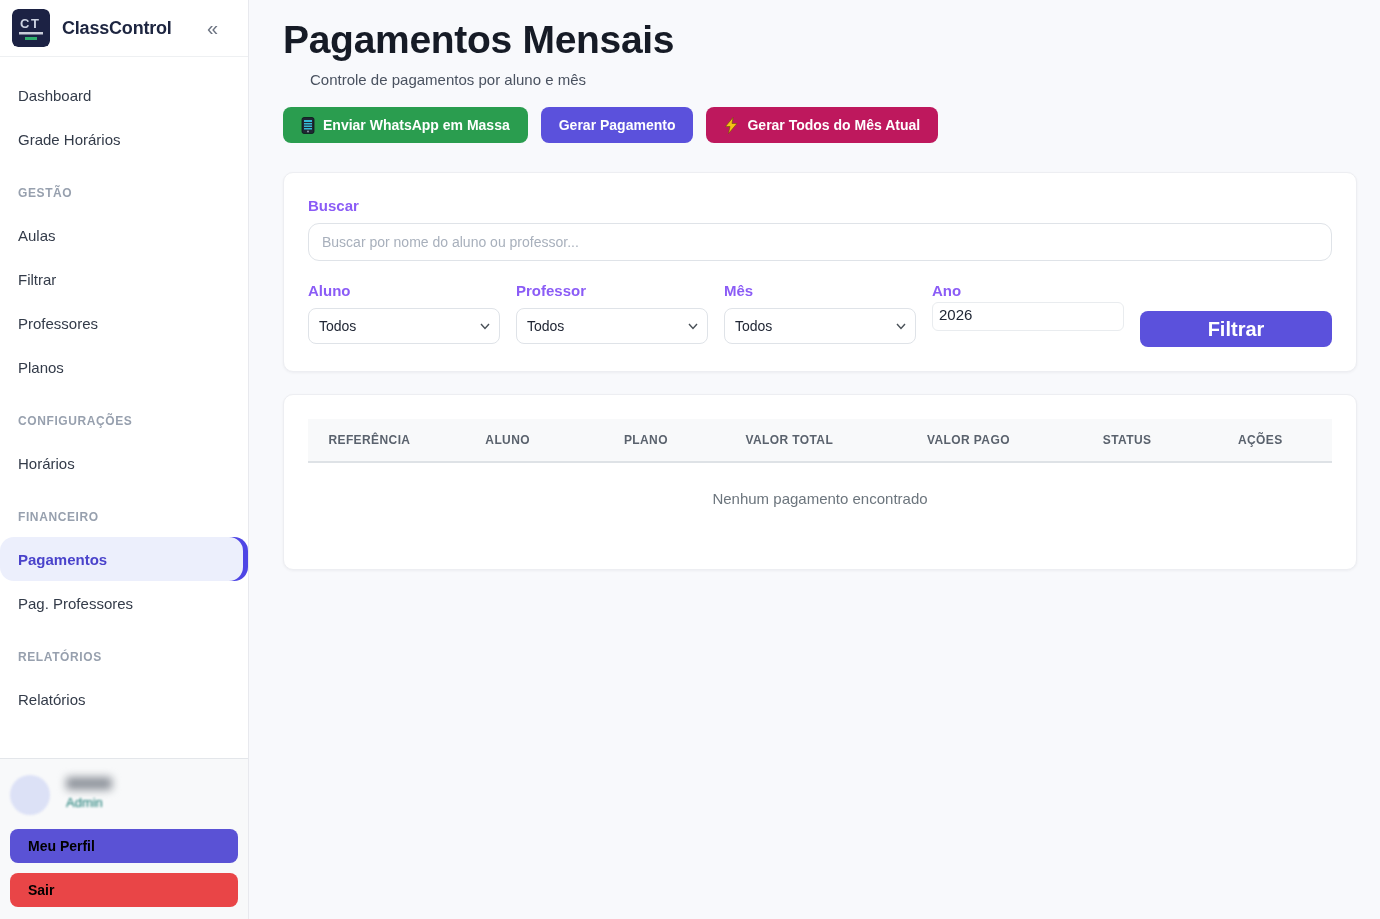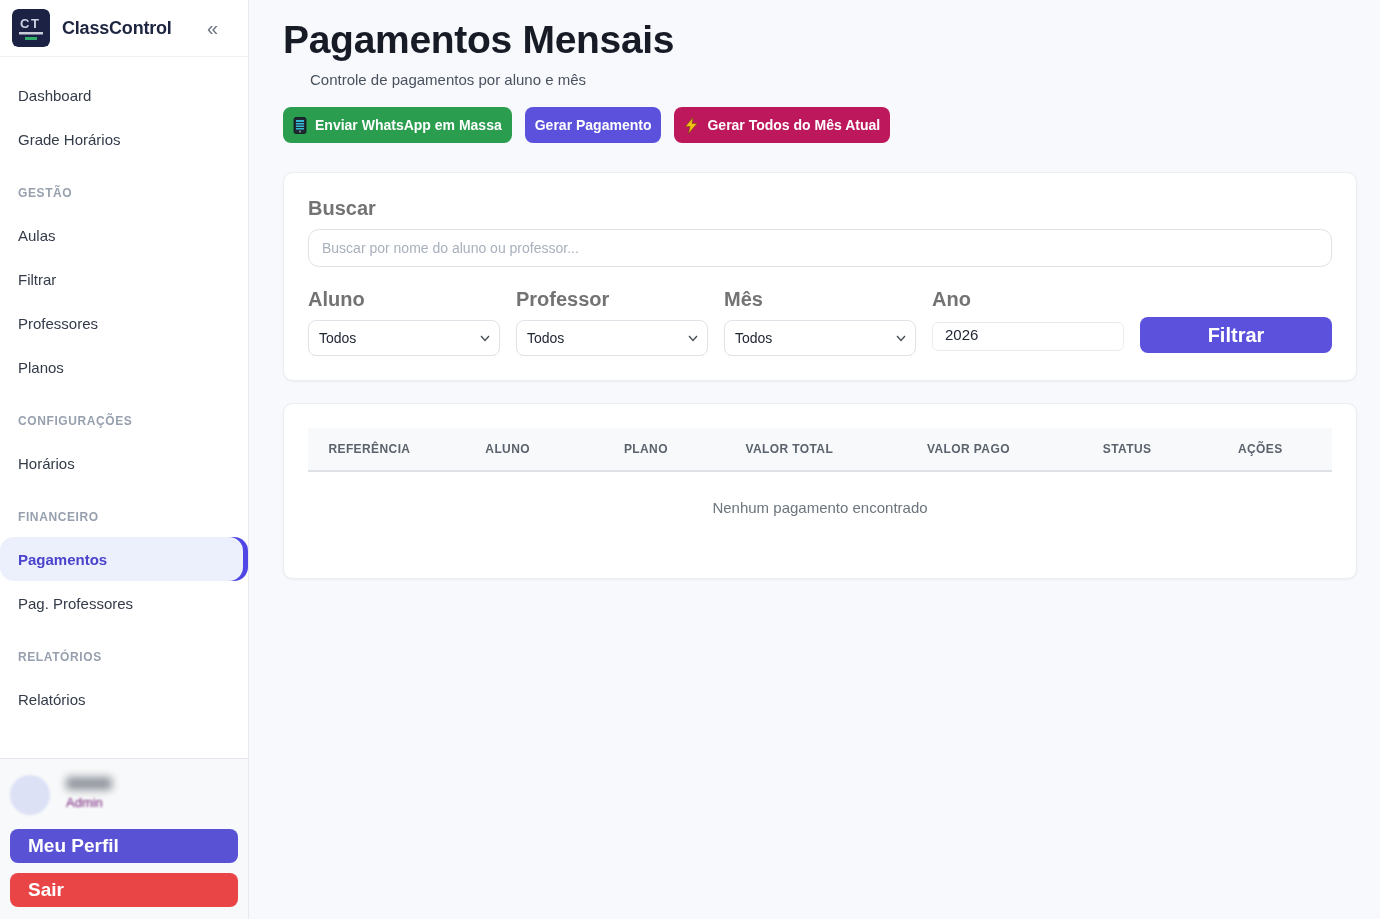--- a/index.html
+++ b/index.html
@@ -61,55 +61,55 @@
   .user-row { display:flex; align-items:flex-start; padding-left:0; margin-bottom:14px; }
   .avatar {
     width:40px; height:40px; border-radius:50%;
     background:#dce1f6; filter:blur(1.2px); flex:0 0 40px;
   }
   .user-meta { margin-left:16px; padding-top:2px; }
   .user-name-blur {
     width:46px; height:13px; border-radius:3px;
     background:#8f949c; filter:blur(4px); margin-bottom:5px;
   }
-  .user-role { font-size:13px; color:#701a75; filter:blur(0.8px); }
+  .user-role { font-size:13px; color:#0f766e; filter:blur(0.8px); }
   .side-btn {
     display:block; width:100%; height:34px;
     border:none; border-radius:8px; cursor:pointer;
-    color:#ffffff; font-weight:700; font-size:19px;
+    color:#000000; font-weight:700; font-size:14px;
     text-align:left; padding:0 18px;
     font-family:inherit;
   }
   .side-btn.profile { background:#5a52d5; margin-bottom:10px; }
   .side-btn.logout  { background:#e94547; }
 
   
   .main { margin-left:249px; padding:18px 23px 20px 34px; }
   .page-title { font-size:39px; font-weight:800; color:#161b26; letter-spacing:-0.3px; }
   .page-subtitle { font-size:15px; color:#4a5260; margin-top:9px;margin-left:27px; }
 
   .actions-row { display:flex; gap:13px; margin-top:19px; }
   .action-btn {
     height:36px; border:none; border-radius:8px; cursor:pointer;
     color:#fff; font-weight:700; font-size:14px;
     display:inline-flex; align-items:center; gap:8px;
-    padding:0 10px; font-family:inherit;
+    padding:0 18px; font-family:inherit;
   }
   .action-btn.whatsapp { background:#2a9d4f; }
   .action-btn.generate { background:#5b51dc; }
   .action-btn.generate-all { background:#be185d; }
   .btn-icon { display:inline-flex; align-items:center; }
 
   .card {
     background:#fff; border:1px solid #edeef2; border-radius:10px;
     box-shadow:0 1px 3px rgba(16,24,40,0.05);
   }
   .filter-card { margin-top:29px; padding:24px; }
   .field-label {
-    display:block; font-size:20px; font-weight:700; color:#737373;
+    display:block; font-size:15px; font-weight:700; color:#8b5cf6;
     margin-bottom:9px;
   }
   .search-input {
     width:100%; height:38px; border:1px solid #dfe3e8; border-radius:11px;
     padding:0 13px; font-size:14px; color:#212735; font-family:inherit;
     outline:none; background:#fff;
   }
   .search-input::placeholder { color:#a8b0bc; }
 
   .filter-row {
@@ -122,22 +122,22 @@
     padding:0 28px 0 10px; font-size:14px; color:#212735;
     font-family:inherit; background:#fff;
     appearance:none; -webkit-appearance:none; outline:none; cursor:pointer;
   }
   .select-chevron {
     position:absolute; right:9px; top:50%; transform:translateY(-50%);
     pointer-events:none; display:flex;
   }
   .year-input {
     width:100%; height:29px; border:1px solid #e9ecef; border-radius:6px;
-    padding:0 10px 4px 12px; font-size:15px; color:#212735;
-    font-family:inherit; outline:none; background:#fff;margin-top:8px;
+    padding:0 10px 4px 6px; font-size:15px; color:#212735;
+    font-family:inherit; outline:none; background:#fff;
   }
   .filter-group.year .field-label { margin-bottom:3px; }
   .btn-spacer { height:29px; }
   .filtrar-btn {
     width:100%; height:36px; border:none; border-radius:8px; cursor:pointer;
     background:#5b51dc; color:#fff; font-weight:700; font-size:20px;
     font-family:inherit;
   }
 
   .table-card { margin-top:22px; padding:24px; }

